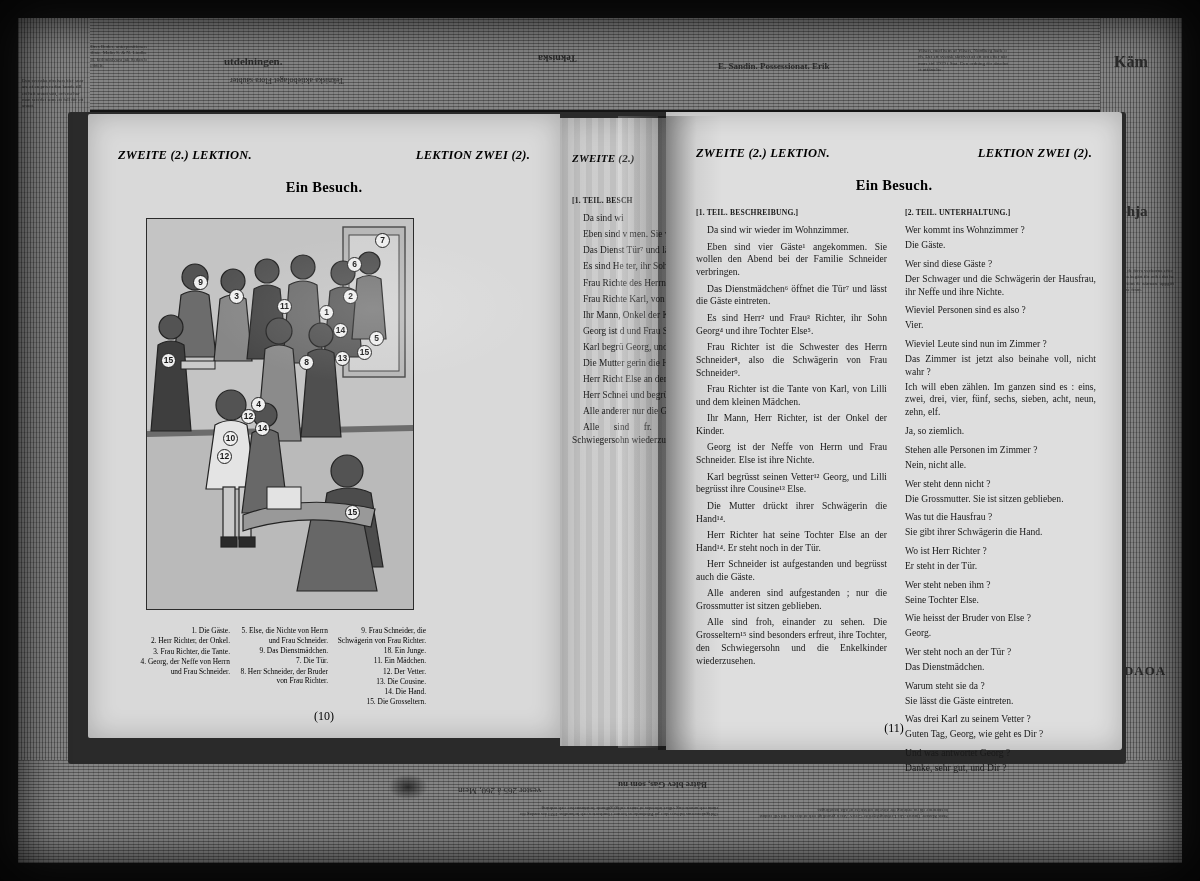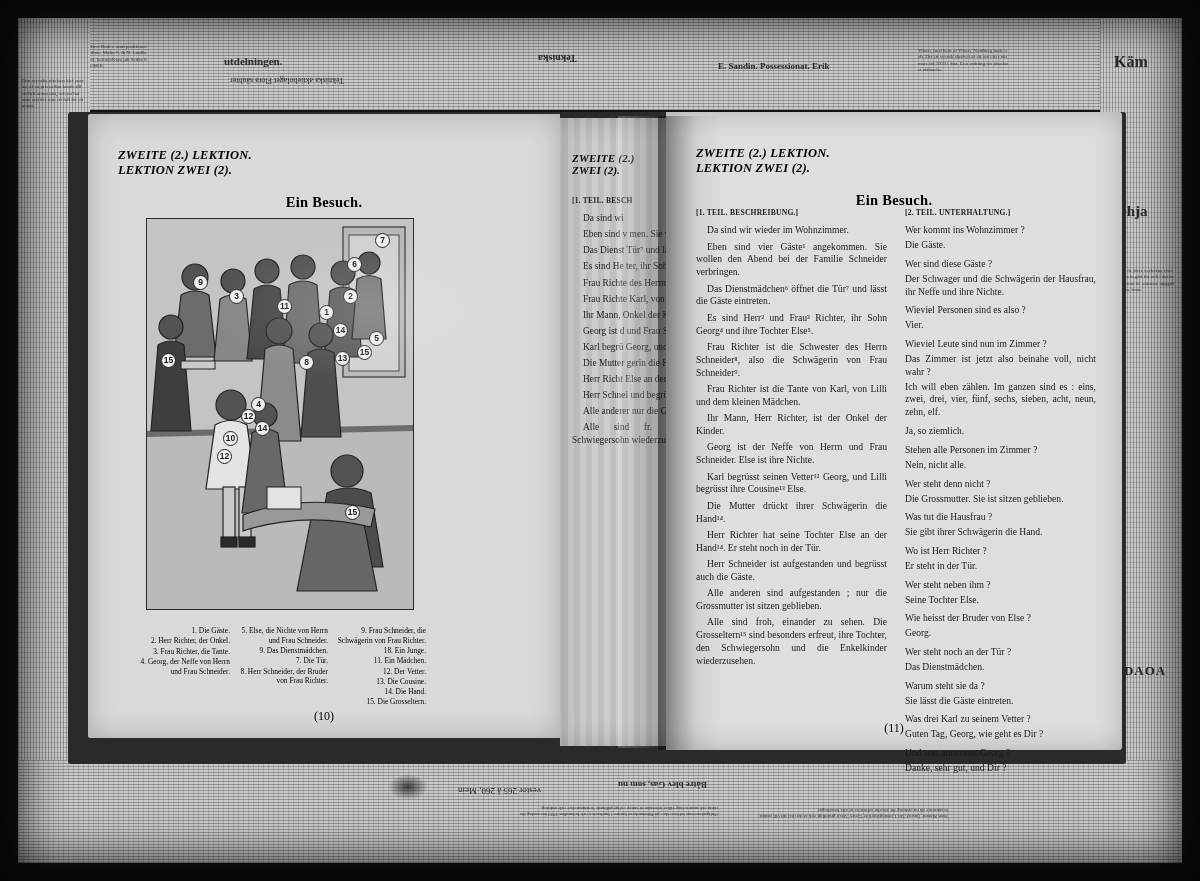--- a/index.html
+++ b/index.html
@@ -13,21 +13,21 @@
   #stage {
     position: relative;
     width: 1200px; height: 881px;
     background: #141414;
     filter: grayscale(1);
   }
 
   
   .newsprint {
     position: absolute;
-    background: #fdba74;
+    background: #737373;
     overflow: hidden;
   }
   .newsprint .grain {
     position: absolute; inset: 0;
     background:
       repeating-linear-gradient(0deg, rgba(0,0,0,.30) 0px, rgba(0,0,0,.30) 1px, rgba(255,255,255,.10) 1px, rgba(255,255,255,.10) 3px),
       repeating-linear-gradient(90deg, rgba(0,0,0,.16) 0px, rgba(0,0,0,.16) 1px, rgba(255,255,255,.05) 1px, rgba(255,255,255,.05) 5px);
     opacity: .85;
   }
   .newsprint.vert .grain {
@@ -86,21 +86,21 @@
   }
   .bind-ridge {
     position: absolute; left: 500px; top: 14px; width: 100px; height: 628px;
     background: repeating-linear-gradient(90deg, rgba(0,0,0,.10) 0 6px, rgba(255,255,255,.10) 6px 12px);
     opacity: .5; pointer-events: none;
   }
 
   
   .pg-inner { position: absolute; inset: 0; padding: 34px 30px 18px 30px; }
 
-  .hdr { display: flex; justify-content: space-between; align-items: baseline; font-size: 12.5px; letter-spacing: .2px; flex-direction: column; }
+  .hdr { display: flex; justify-content: space-between; align-items: baseline; font-size: 12.5px; letter-spacing: .2px; }
   .hdr .l { font-style: italic; font-weight: 700; }
   .hdr .r { font-style: italic; font-weight: 700; }
   .title {
     text-align: center; font-size: 14.5px; font-weight: 700;
     margin-top: 16px; letter-spacing: .3px;
   }
 
   
   .illus {
     position: absolute; left: 58px; top: 104px; width: 268px; height: 392px;

